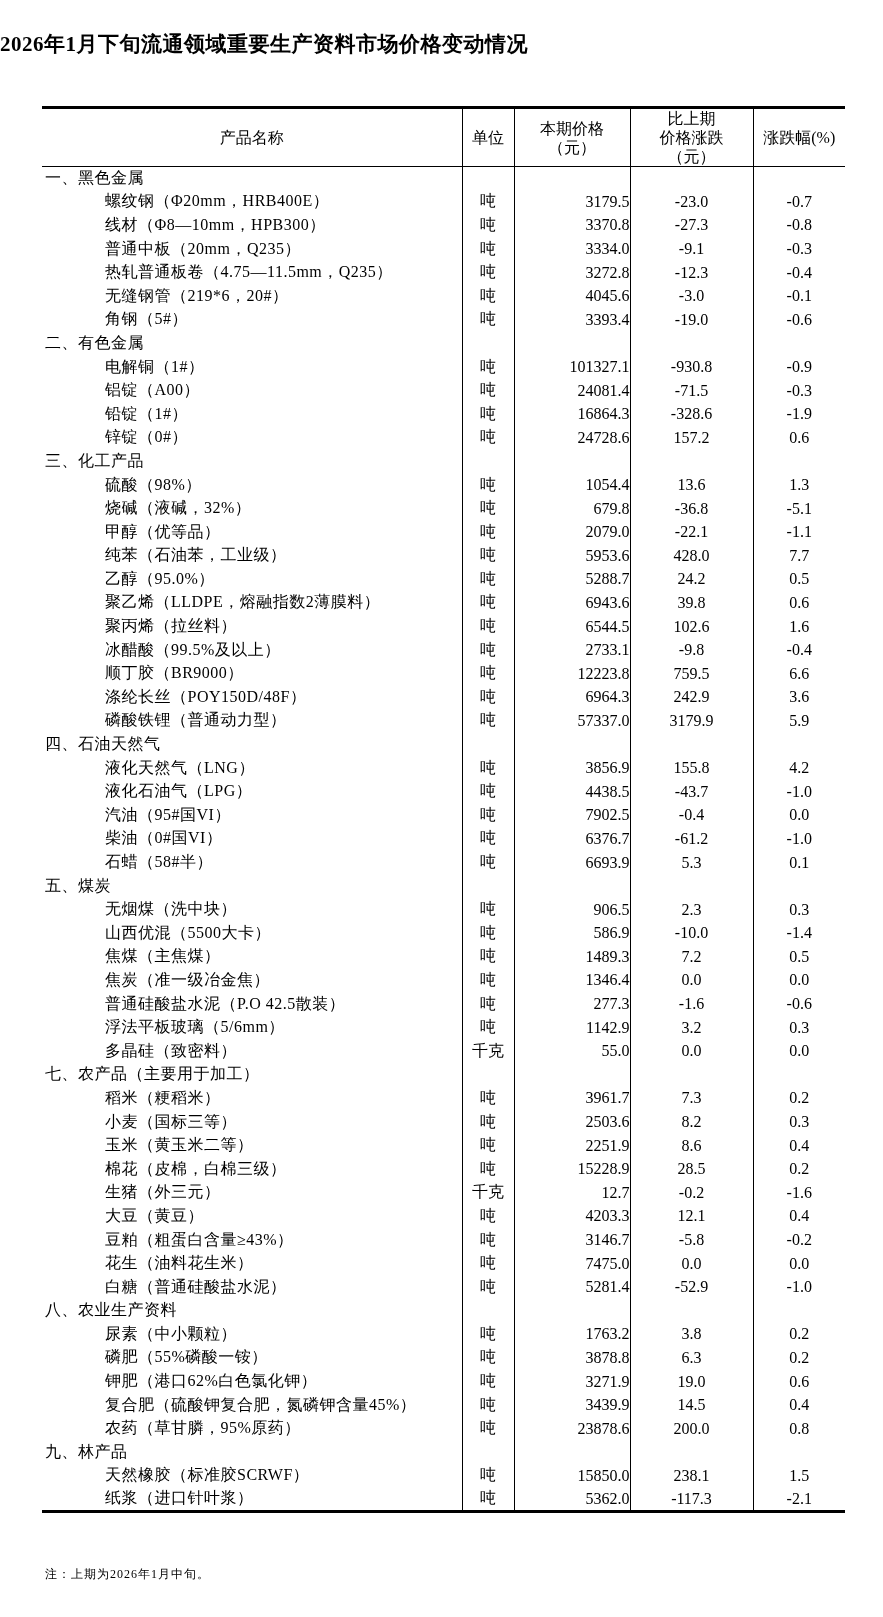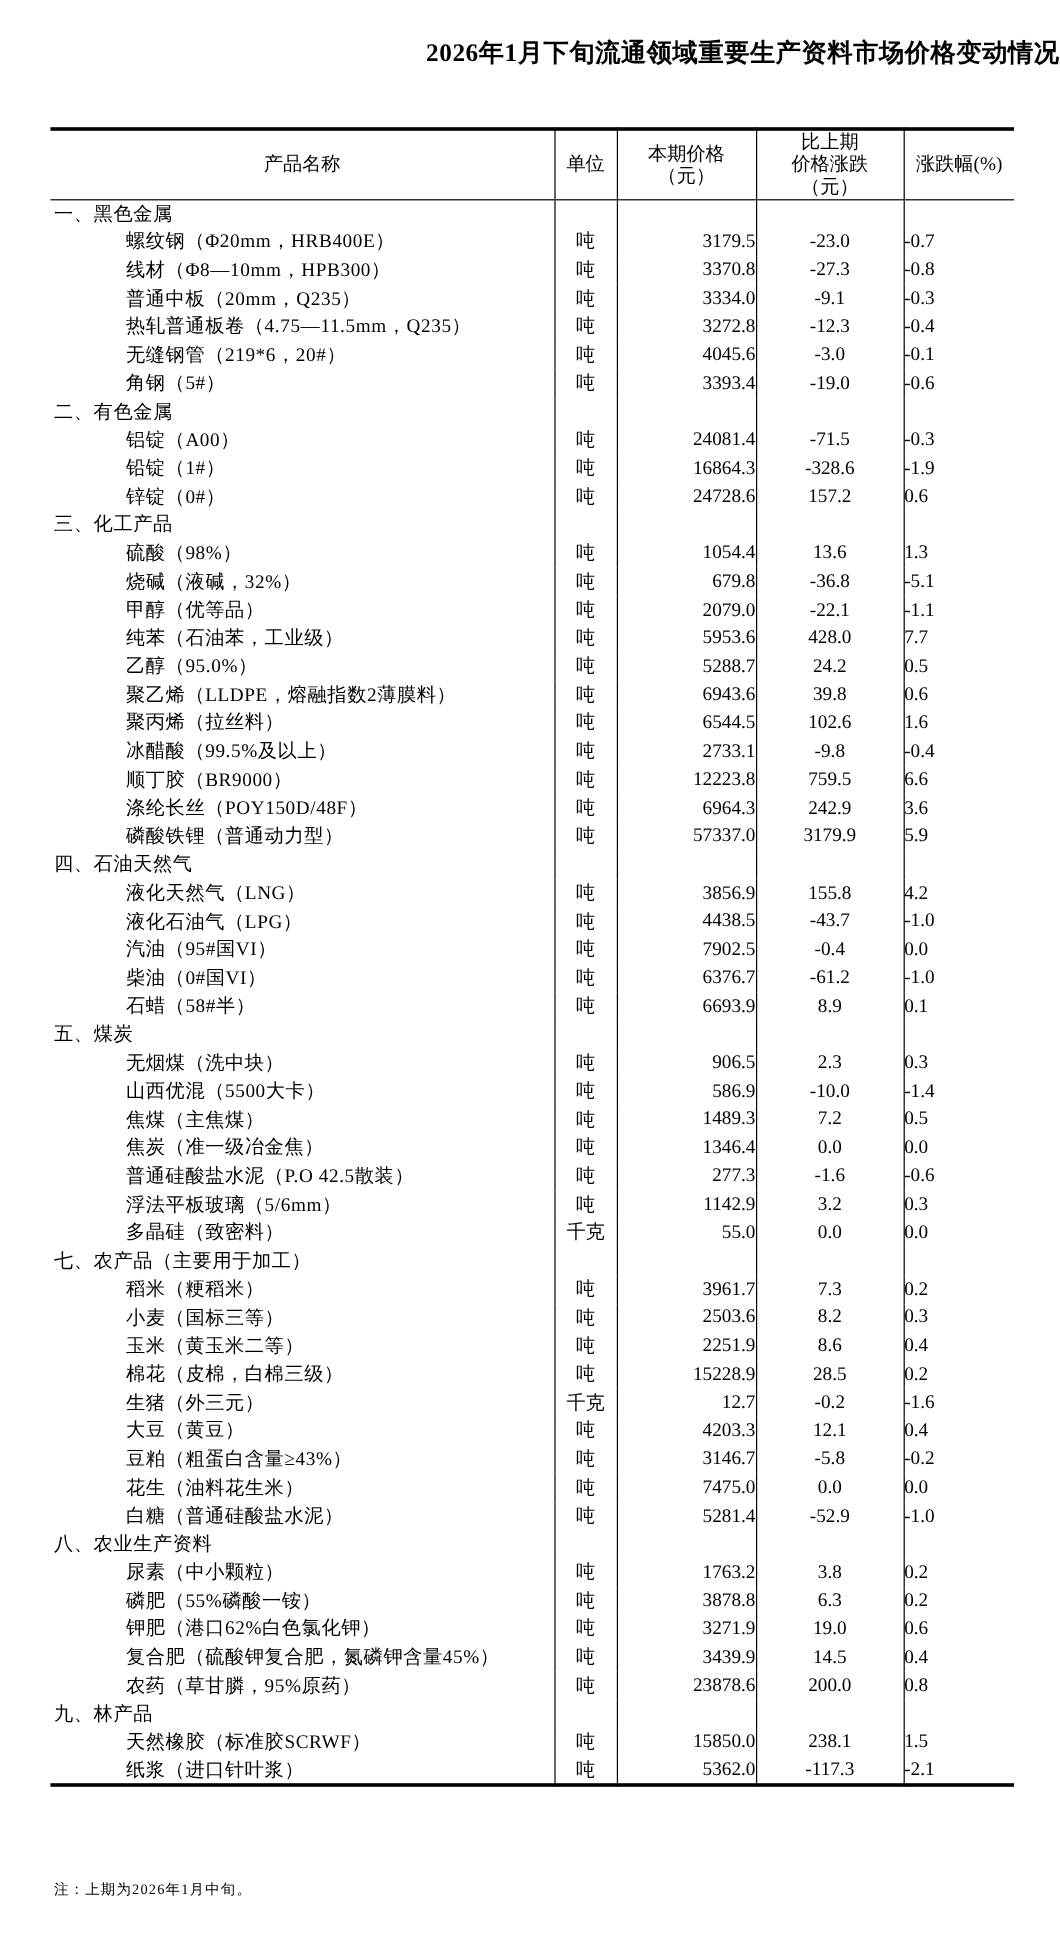--- a/index.html
+++ b/index.html
@@ -6,21 +6,21 @@
   html, body {
     width: 883px; height: 1617px;
     background: #ffffff; color: #000000;
     font-family: "Liberation Serif", "DejaVu Serif", serif;
   }
   body { position: relative; overflow: hidden; }
 
   .page-title {
     position: absolute;
     left: 0; top: 30px; width: 883px;
-    text-align: right;
+    text-align: left;
     font-size: 21px;
     font-weight: bold;
     letter-spacing: 0.5px;
     white-space: nowrap;
   }
 
   table.price-table {
     position: absolute;
     left: 42px; top: 106px;
     width: 803px;
@@ -52,21 +52,21 @@
   }
   table.price-table tbody td {
     height: 23.6px;
     font-size: 16px;
   }
   td.c-name.section { padding-left: 3px; letter-spacing: 0.5px; }
   td.c-name.product { padding-left: 63px; letter-spacing: 0.5px; }
   td.c-unit { text-align: center; }
   td.c-price { text-align: right; padding-right: 12px; }
   td.c-chg   { text-align: center; padding-right: 11px; }
-  td.c-pct   { text-align: left; padding-right: 9px; }
+  td.c-pct   { text-align: center; padding-right: 9px; }
 
   .footnote {
     position: absolute;
     left: 45px; top: 1566px;
     font-size: 12px;
     letter-spacing: 1px;
   }
 </style>
 </head>
 <body>
@@ -144,20 +144,27 @@
         <td class="c-pct">-0.6</td>
       </tr>
       <tr>
         <td class="c-name section">二、有色金属</td>
         <td class="c-unit"></td>
         <td class="c-price"></td>
         <td class="c-chg"></td>
         <td class="c-pct"></td>
       </tr>
       <tr>
+        <td class="c-name product">电解铜（1#）</td>
+        <td class="c-unit">吨</td>
+        <td class="c-price">101327.1</td>
+        <td class="c-chg">-930.8</td>
+        <td class="c-pct">-0.9</td>
+      </tr>
+      <tr>
         <td class="c-name product">铝锭（A00）</td>
         <td class="c-unit">吨</td>
         <td class="c-price">24081.4</td>
         <td class="c-chg">-71.5</td>
         <td class="c-pct">-0.3</td>
       </tr>
       <tr>
         <td class="c-name product">铅锭（1#）</td>
         <td class="c-unit">吨</td>
         <td class="c-price">16864.3</td>
@@ -287,21 +294,21 @@
         <td class="c-name product">柴油（0#国VI）</td>
         <td class="c-unit">吨</td>
         <td class="c-price">6376.7</td>
         <td class="c-chg">-61.2</td>
         <td class="c-pct">-1.0</td>
       </tr>
       <tr>
         <td class="c-name product">石蜡（58#半）</td>
         <td class="c-unit">吨</td>
         <td class="c-price">6693.9</td>
-        <td class="c-chg">8.9</td>
+        <td class="c-chg">5.3</td>
         <td class="c-pct">0.1</td>
       </tr>
       <tr>
         <td class="c-name section">五、煤炭</td>
         <td class="c-unit"></td>
         <td class="c-price"></td>
         <td class="c-chg"></td>
         <td class="c-pct"></td>
       </tr>
       <tr>

